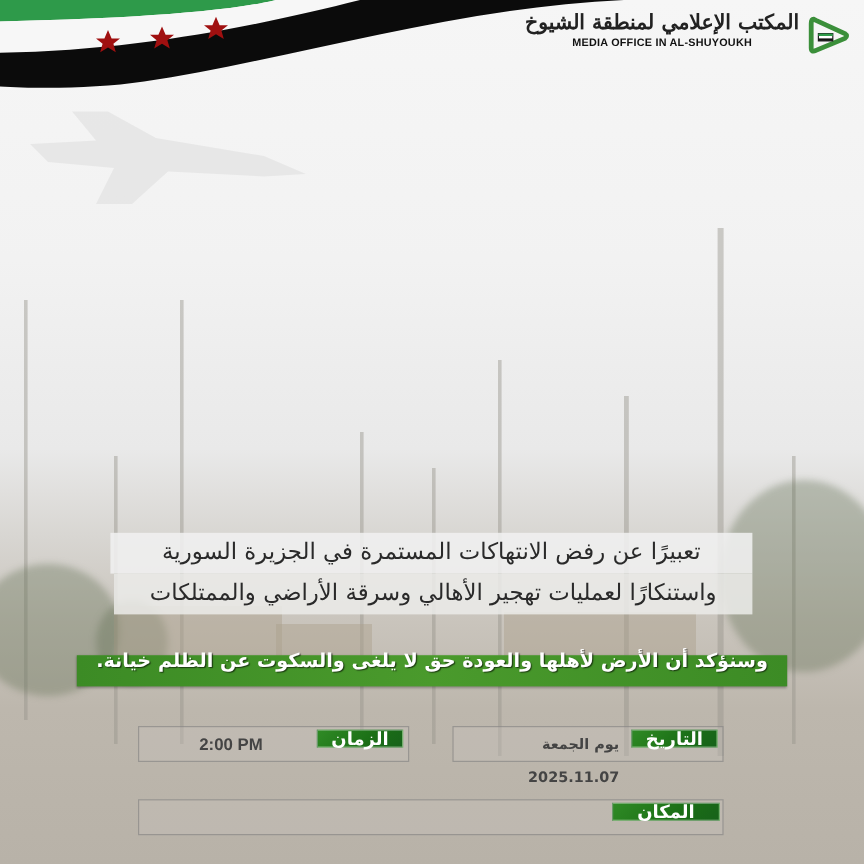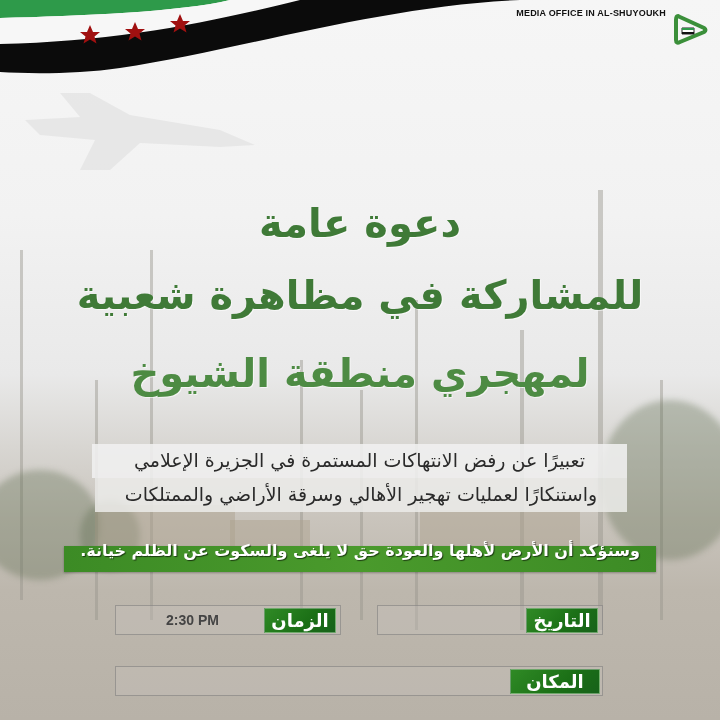--- a/index.html
+++ b/index.html
@@ -76,23 +76,23 @@
       position: absolute; left: 0; top: 541px; width: 720px; text-align: center; direction: rtl;
       color: #fff; font-weight: bold; font-size: 16px;
       text-shadow: 1px 1px 1px rgba(0,0,0,0.6);
     }
     .info-box {
       position: absolute; height: 30px;
       border: 1px solid rgba(120,120,120,0.55);
       background: rgba(200,196,188,0.35);
     }
     .info-label {
-      position: absolute; top: 2px; height: 25px;
+      position: absolute; top: 2px; height: 15px;
       background: linear-gradient(135deg, #2f8a25 0%, #1b6f16 60%, #17621a 100%);
-      color: #fff; font-weight: bold; font-size: 18px;
+      color: #fff; font-weight: bold; font-size: 15px;
       display: flex; align-items: center; justify-content: center;
       border: 1px solid rgba(255,255,255,0.35);
       direction: rtl;
     }
     .info-value {
       position: absolute; top: 0; height: 28px; line-height: 28px;
       color: #444; font-size: 12px; font-weight: bold;
     }
     .date-box { left: 377px; width: 226px; top: 605px; }
     .date-label { right: 4px; width: 72px; }
@@ -134,47 +134,46 @@
     <path d="M0,0 L230,0 C180,12 80,16 0,18 Z" fill="#2e9a4a"></path>
     <path d="M0,18 C80,16 180,12 230,0 L300,0 C220,20 120,42 0,44 Z" fill="#f7f7f7"></path>
     <path d="M0,44 C120,42 220,20 300,0 L520,0 C380,6 240,50 120,68 C80,74 30,74 0,72 Z" fill="#0b0b0b"></path>
     <polygon points="90,25 93,32 100,32 94.5,36.5 96.5,43.5 90,39.5 83.5,43.5 85.5,36.5 80,32 87,32" fill="#a01010"></polygon>
     <polygon points="135,22 138,29 145,29 139.5,33.5 141.5,40.5 135,36.5 128.5,40.5 130.5,33.5 125,29 132,29" fill="#a01010"></polygon>
     <polygon points="180,14 183,21 190,21 184.5,25.5 186.5,32.5 180,28.5 173.5,32.5 175.5,25.5 170,21 177,21" fill="#a01010"></polygon>
   </svg>
 
   <div class="logo">
     <div class="logo-text">
+      <span class="logo-ar">المكتب الإعلامي لمنطقة الشيوخ</span>
       <span class="logo-en">MEDIA OFFICE IN AL-SHUYOUKH</span>
     </div>
     <svg class="logo-icon" viewBox="0 0 36 36">
       <path d="M6,4 Q4,4 4,8 L4,28 Q4,32 8,30 L32,20 Q35,18 32,16 L8,5 Z" fill="none" stroke="#3b8f3a" stroke-width="4"></path>
       <path d="M10,16 L22,16 L22,22 L10,22 Z" fill="#fff" stroke="#222" stroke-width="1"></path>
       <rect x="10" y="16" width="12" height="2" fill="#2e9a4a"></rect>
       <rect x="10" y="20" width="12" height="2" fill="#111"></rect>
     </svg>
   </div>
 
 
-  <div class="title title-1">دعوة عامة</div>
-  <div class="title title-2">للمشاركة في مظاهرة شعبية</div>
-  <div class="title title-3">لمهجري منطقة الشيوخ</div>
 
-  <div class="desc desc-1">تعبيرًا عن رفض الانتهاكات المستمرة في الجزيرة الإعلامي</div>
+  <div class="desc desc-1">تعبيرًا عن رفض الانتهاكات المستمرة في الجزيرة السورية</div>
   <div class="desc desc-2">واستنكارًا لعمليات تهجير الأهالي وسرقة الأراضي والممتلكات</div>
 
   <div class="banner"></div>
   <div class="banner-text">وسنؤكد أن الأرض لأهلها والعودة حق لا يلغى والسكوت عن الظلم خيانة.</div>
 
   <div class="info-box date-box">
     <div class="info-label date-label">التاريخ</div>
+    <div class="info-value date-value">يوم الجمعة 2025.11.07</div>
   </div>
 
   <div class="info-box time-box">
     <div class="info-label time-label">الزمان</div>
-    <div class="info-value time-value">2:30 PM</div>
+    <div class="info-value time-value">2:00 PM</div>
   </div>
 
   <div class="info-box place-box">
     <div class="info-label place-label">المكان</div>
   </div>
 
 </div>
 
 </body></html>

